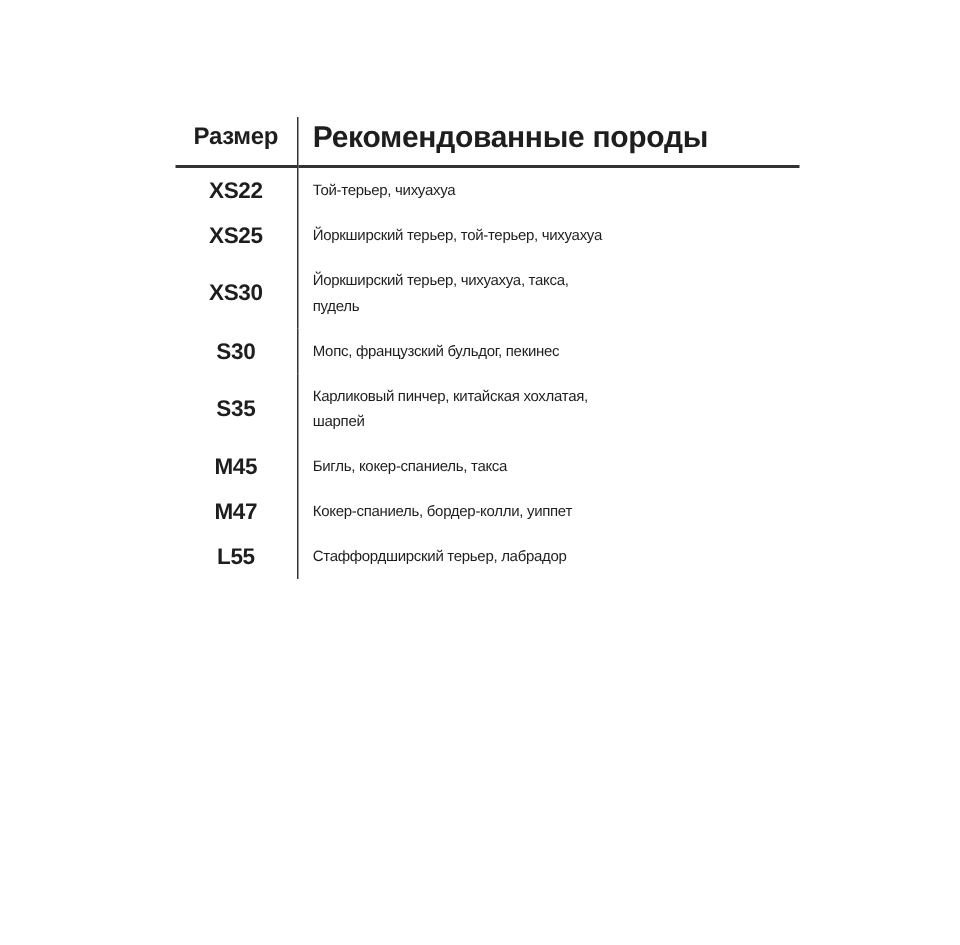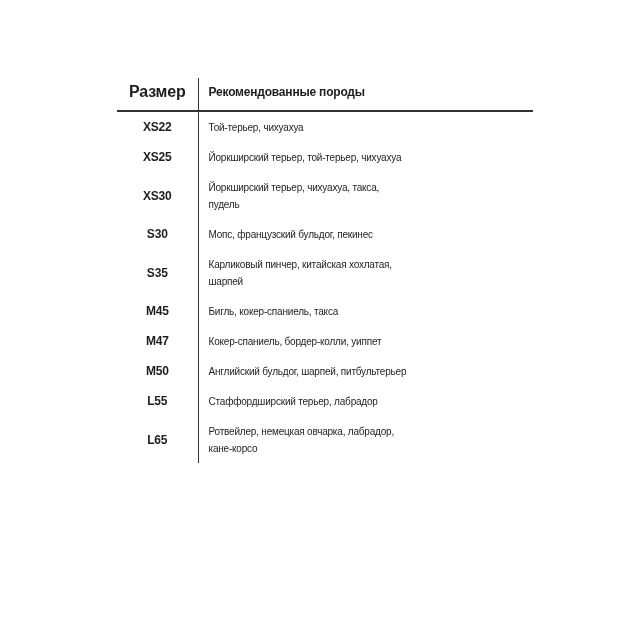--- a/index.html
+++ b/index.html
@@ -29,42 +29,42 @@
     table-layout: fixed;
   }
   .size-table col.c-size { width: 81px; }
   .size-table th, .size-table td {
     vertical-align: middle;
     text-align: left;
   }
   .size-table .col-size {
     text-align: center;
     font-weight: bold;
-    font-size: 12px;
+    font-size: 15px;
     letter-spacing: -0.2px;
     border-right: 1.5px solid var(--line);
     padding: 0 0;
   }
   .size-table .col-breeds {
     padding: 6.5px 0 6.5px 10px;
     font-size: 10px;
     line-height: 17px;
     letter-spacing: -0.2px;
     white-space: pre-line;
   }
   .size-table thead th {
     border-bottom: 2px solid var(--line);
     font-weight: bold;
   }
   .size-table thead .col-size {
     font-size: 16px;
     padding: 5px 0 9px;
   }
   .size-table thead .col-breeds {
-    font-size: 12px;
+    font-size: 20px;
     line-height: 18px;
     padding: 5px 0 9px 10px;
     white-space: nowrap;
   }
 </style>
 </head>
 <body>
 
 <div class="page">
   <table class="size-table">
@@ -111,30 +111,21 @@
   <tr>
     <td class="col-size">M45</td>
     <td class="col-breeds">Бигль, кокер-спаниель, такса</td>
   </tr>
 
   <tr>
     <td class="col-size">M47</td>
     <td class="col-breeds">Кокер-спаниель, бордер-колли, уиппет</td>
   </tr>
 
-  <tr>
-    <td class="col-size">M50</td>
-    <td class="col-breeds">Английский бульдог, шарпей, питбультерьер</td>
-  </tr>
 
   <tr>
     <td class="col-size">L55</td>
     <td class="col-breeds">Стаффордширский терьер, лабрадор</td>
   </tr>
 
-  <tr>
-    <td class="col-size">L65</td>
-    <td class="col-breeds">Ротвейлер, немецкая овчарка, лабрадор,
-кане-корсо</td>
-  </tr>
 </tbody>
   </table>
 </div>
 
 </body></html>

